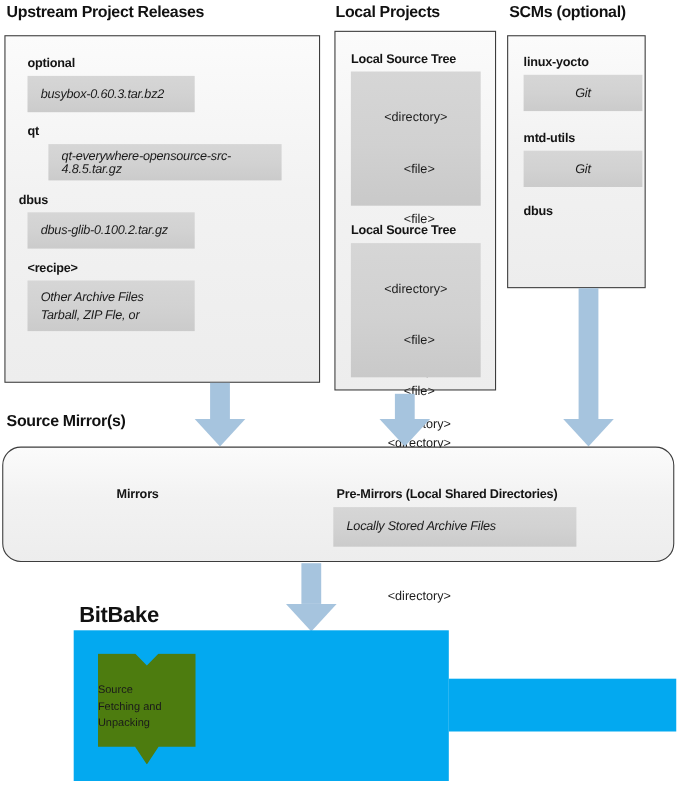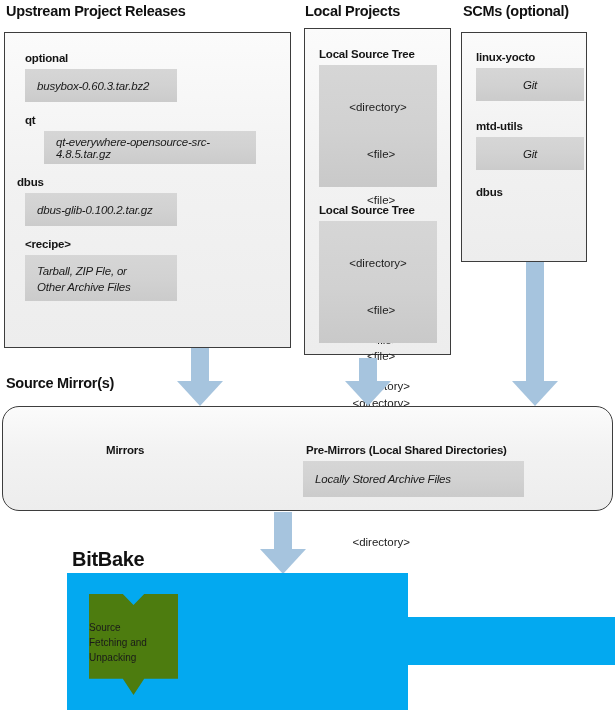--- a/index.html
+++ b/index.html
@@ -120,22 +120,22 @@
   <div class="abs chip pad-left" style="left:20px; top:36px; width:152px; height:33px;">busybox-0.60.3.tar.bz2</div>
 
   <div class="abs group-label" style="left:20px; top:81px;">qt</div>
   <div class="abs chip pad-left" style="left:20px; top:98px; width:212px; height:33px;margin-left:19px;">qt-everywhere-opensource-src-4.8.5.tar.gz</div>
 
   <div class="abs group-label" style="left:12px; top:143px;">dbus</div>
   <div class="abs chip pad-left" style="left:20px; top:160px; width:152px; height:33px;">dbus-glib-0.100.2.tar.gz</div>
 
   <div class="abs group-label" style="left:20px; top:205px;">&lt;recipe&gt;</div>
   <div class="abs chip multi" style="left:20px; top:222px; width:152px; height:46px;">
+    <div>Other Archive Files</div>
     <div>Tarball, ZIP Fle, or</div>
-    <div>Other Archive Files</div>
   </div>
 </div>
 
 <div class="abs panel" style="left:304px; top:28px; width:147px; height:327px;">
 
   <div class="abs group-label" style="left:14px; top:19px;">Local Source Tree</div>
   <div class="abs tree" style="left:14px; top:36px; width:118px; height:122px;">
     <div>&lt;directory&gt;</div>
     <div>  &lt;file&gt;</div>
     <div>  &lt;file&gt;</div>

